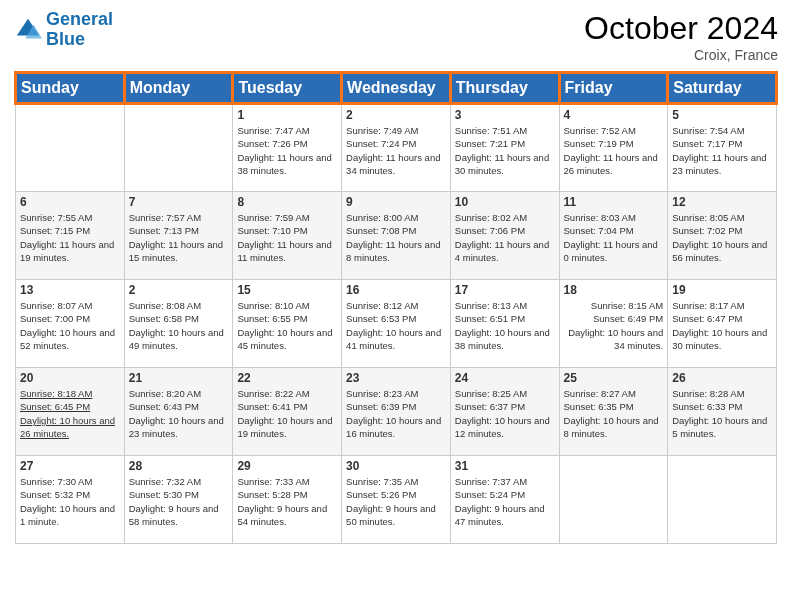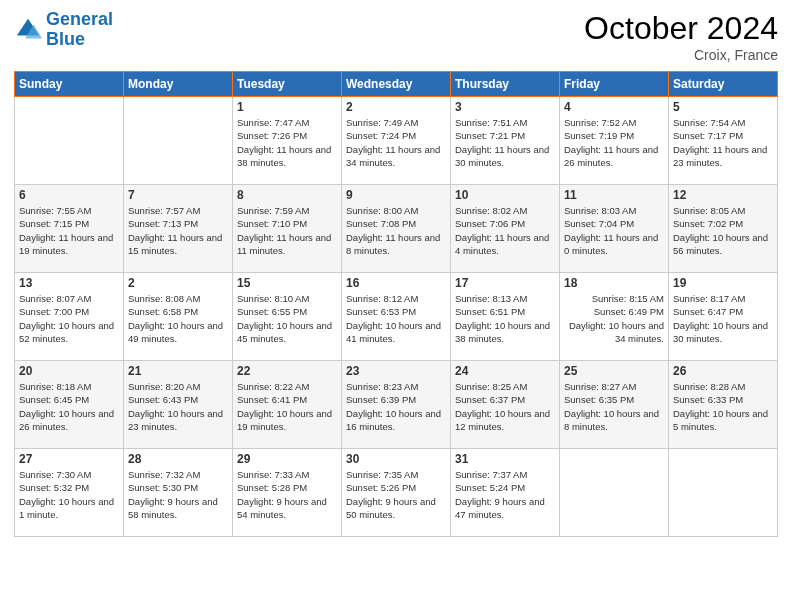--- a/index.html
+++ b/index.html
@@ -53,25 +53,25 @@
       color: #555;
     }
     .calendar-table {
       width: 100%;
       border-collapse: collapse;
       table-layout: fixed;
     }
     .calendar-table th {
       background: #2a6db5;
       color: #fff;
-      font-size: 12px;
+      font-size: 16px;
       font-weight: bold;
       padding: 5px 4px;
       text-align: left;
-      border: 1px solid #f97316;
+      border: 3px solid #f97316;
     }
     .calendar-table td {
       border: 1px solid #ccc;
       vertical-align: top;
       padding: 3px 4px;
       height: 88px;
       font-size: 10px;
       color: #333;
       background: #fff;
     }
@@ -249,21 +249,21 @@
           <td>
             <span class="day-number">19</span>
             <div class="day-info" style="white-space: pre-line;">Sunrise: 8:17 AM
 Sunset: 6:47 PM
 Daylight: 10 hours and 30 minutes.</div>
           </td>
         </tr>
         <tr>
           <td>
             <span class="day-number">20</span>
-            <div class="day-info" style="white-space: pre-line;">Sunrise: 8:18 AM
+            <div class="day-info" style="white-space: pre-line; text-decoration: underline;">Sunrise: 8:18 AM
 Sunset: 6:45 PM
 Daylight: 10 hours and 26 minutes.</div>
           </td>
           <td>
             <span class="day-number">21</span>
             <div class="day-info" style="white-space: pre-line;">Sunrise: 8:20 AM
 Sunset: 6:43 PM
 Daylight: 10 hours and 23 minutes.</div>
           </td>
           <td>

